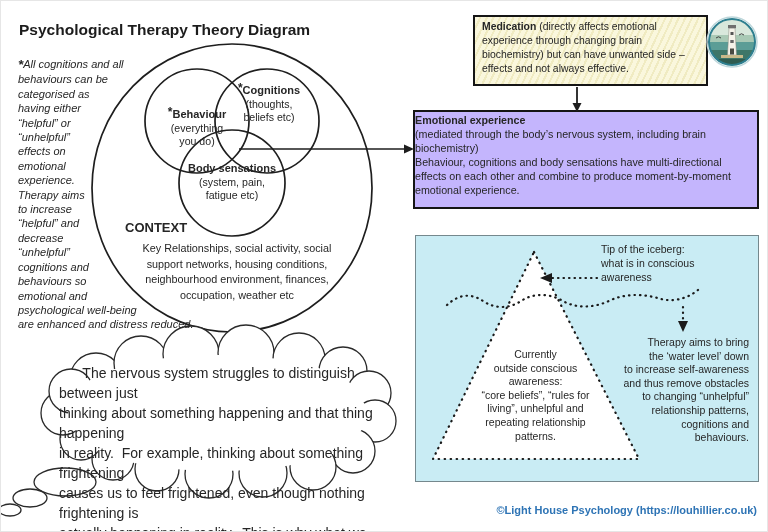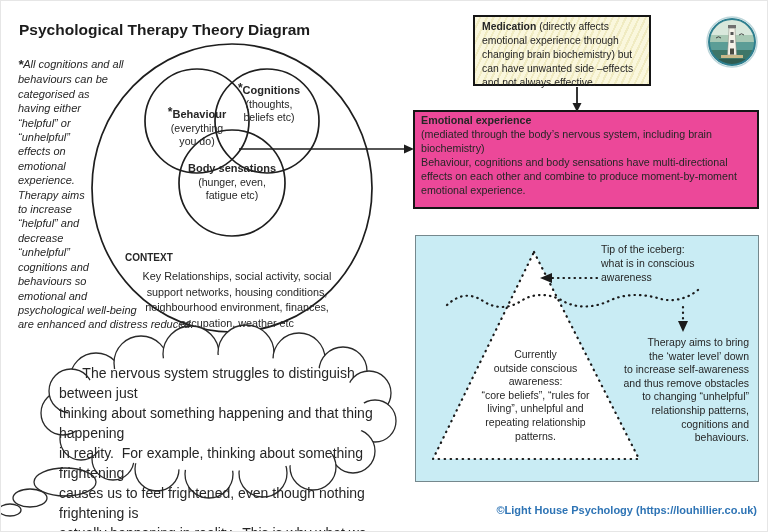--- a/index.html
+++ b/index.html
@@ -12,28 +12,28 @@
   #left-note{left:17px;top:56px;width:210px;font-size:11px;font-style:italic;line-height:14.4px;z-index:3;}
   #left-note .star{font-weight:bold;font-size:13.5px;font-style:italic;vertical-align:-1px;}
   svg#shapes{left:0;top:0;z-index:2;pointer-events:none;}
   .vlabel{text-align:center;z-index:3;font-size:10.6px;line-height:13.5px;}
   .vlabel .vn{font-weight:bold;font-size:11px;text-align:right;}
   .vlabel .sup{font-weight:bold;font-size:12px;vertical-align:2px;}
   #behaviour-label{left:148px;top:105px;width:96px;}
   #cognitions-label{left:222px;top:81px;width:92px;}
   #body-label{left:170px;top:161px;width:122px;}
   #context-block{left:102px;top:219px;width:268px;z-index:3;}
-  #context-block .ch{font-weight:bold;font-size:10px;margin-left:22px;text-align:left;margin-top:32px;}
+  #context-block .ch{font-weight:bold;font-size:13px;margin-left:22px;text-align:left;}
   #context-block .cb{font-size:10.8px;line-height:15.6px;text-align:center;margin-top:6px;}
-  #medication-box{left:472px;top:14px;width:178px;height:71px;border:2.5px solid #151515;box-sizing:border-box;
+  #medication-box{left:472px;top:14px;width:235px;height:71px;border:2.5px solid #151515;box-sizing:border-box;
       padding:3px 7px;font-size:10.4px;line-height:13.9px;z-index:1;
       background:repeating-linear-gradient(115deg,#faf7dd 0px,#faf7dd 4px,#f0ebc2 4px,#f0ebc2 6px);}
   #medication-box b{font-weight:bold;}
   #emotional-box{left:412px;top:109px;width:346px;height:99px;border:2.5px solid #151515;box-sizing:border-box;
-      background:#ec4899;padding:2px 6px;font-size:10.7px;line-height:13.9px;z-index:1;}
+      background:#c4b5fd;padding:2px 0;font-size:10.7px;line-height:13.9px;z-index:1;}
   #emotional-box .eh{font-weight:bold;}
   #iceberg-box{left:414px;top:234px;width:344px;height:247px;background:#c9ecf4;border:1.5px solid #75888d;
       box-sizing:border-box;z-index:1;}
   #tip-label{left:600px;top:242px;width:130px;font-size:10.5px;line-height:13.8px;z-index:3;}
   #therapy-label{left:588px;top:335px;width:160px;font-size:10.5px;line-height:13.6px;text-align:right;z-index:3;}
   #triangle-label{left:452px;top:347px;width:165px;font-size:10.5px;line-height:13.6px;text-align:center;z-index:3;}
   #cloud-text{left:58px;top:362px;width:326px;font-size:14px;line-height:20px;z-index:3;}
   #credit{left:430px;top:503px;width:326px;text-align:right;font-size:11px;font-weight:bold;color:#2e74b5;z-index:3;}
   #logo{left:702px;top:12px;width:58px;height:58px;z-index:3;}
 </style>
@@ -143,21 +143,21 @@
     <div class="pre">(everything
 you do)</div>
   </div>
   <div id="cognitions-label" class="abs vlabel">
     <span class="sup">*</span><span class="vn">Cognitions</span>
     <div class="pre">(thoughts,
 beliefs etc)</div>
   </div>
   <div id="body-label" class="abs vlabel">
     <span class="vn">Body sensations</span>
-    <div class="pre">(hunger, even,
+    <div class="pre">(system, pain,
 fatigue etc)</div>
   </div>
   <div id="context-block" class="abs">
     <div class="ch">CONTEXT</div>
     <div class="cb pre">Key Relationships, social activity, social
 support networks, housing conditions,
 neighbourhood environment, finances,
 occupation, weather etc</div>
   </div>
 

